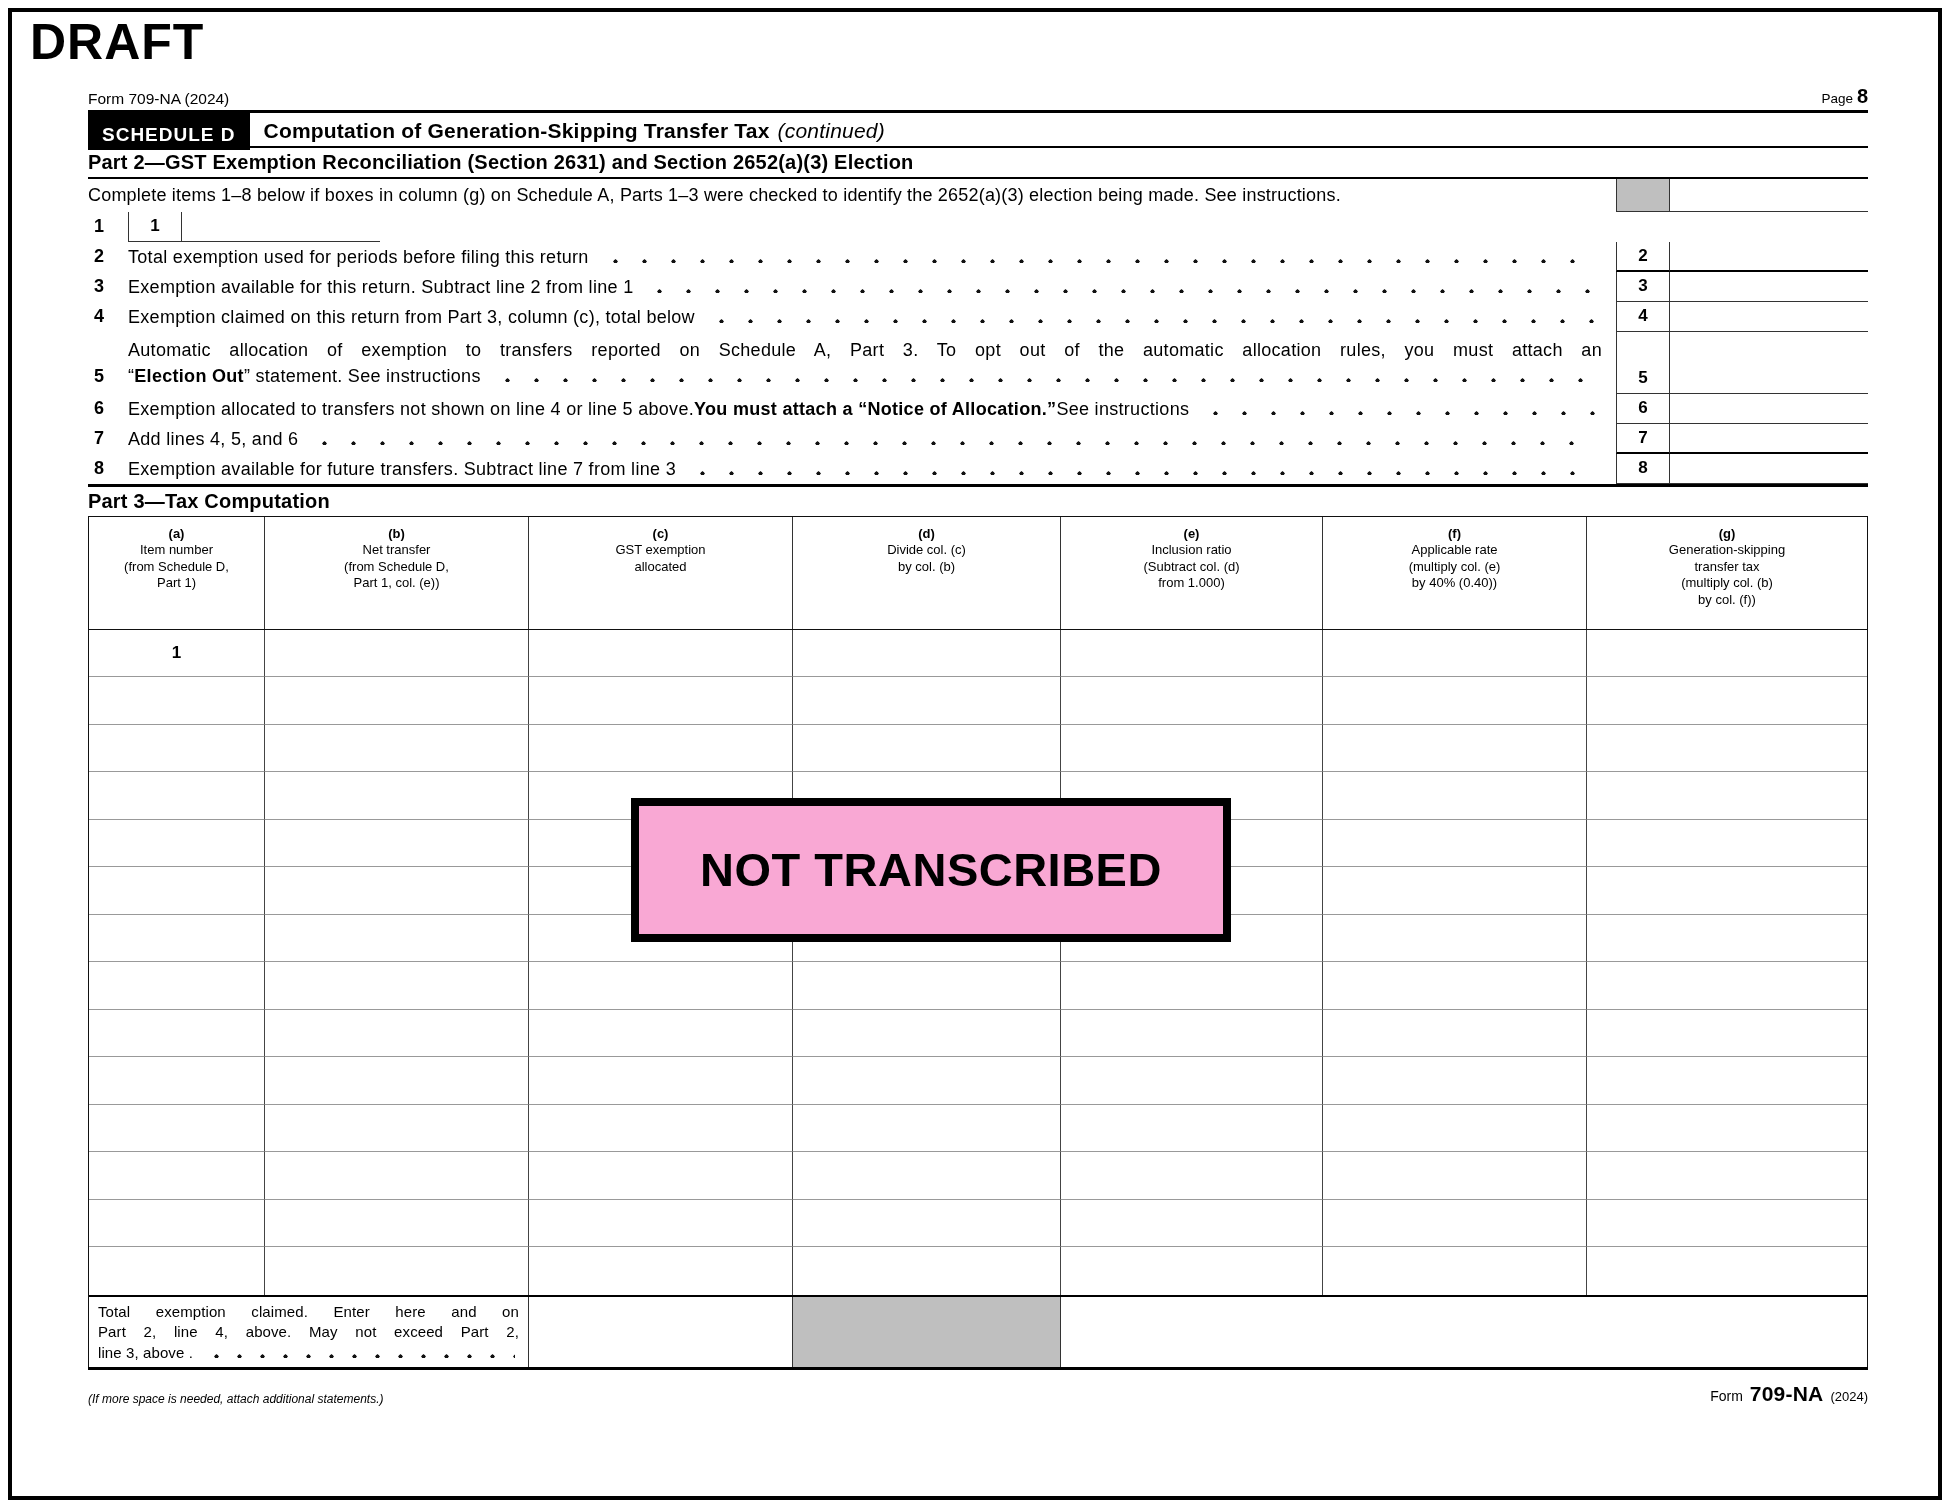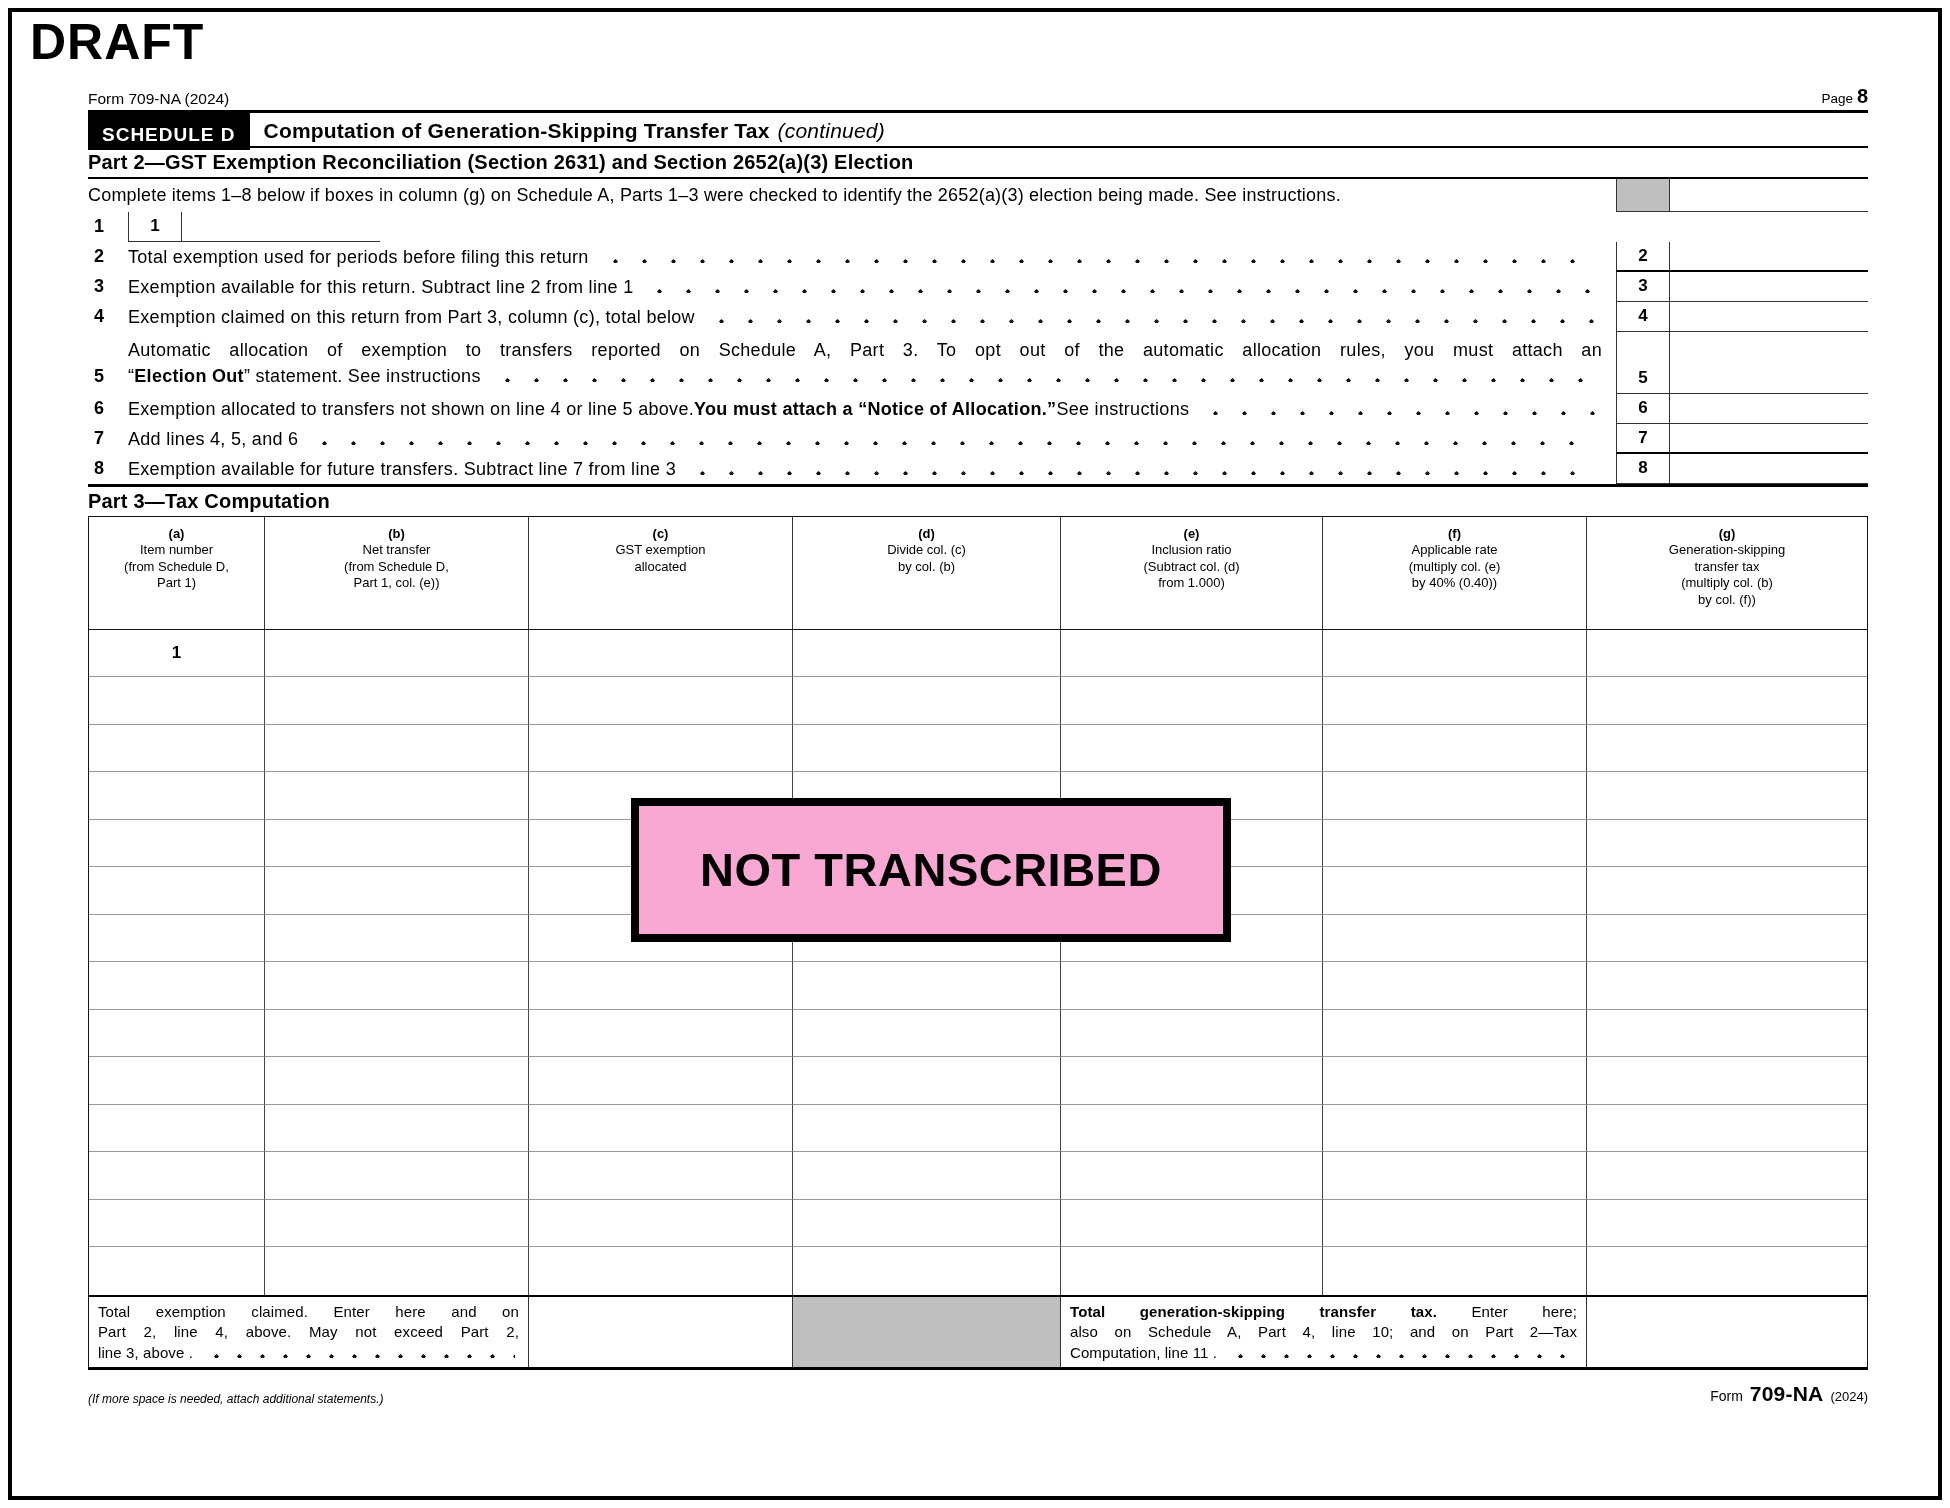--- a/index.html
+++ b/index.html
@@ -373,28 +373,20 @@
         <div class="tc text">
           <div class="tl"><span>Total exemption claimed. Enter here and on</span></div>
           <div class="tl"><span>Part 2, line 4, above. May not exceed Part 2,</span></div>
           <div class="tl last">
             <span>line 3, above .</span>
             <div class="dots small"></div>
           </div>
         </div>
         <div class="tc"></div>
         <div class="tc gray"></div>
-        <div class="tc text">
-          <div class="tl"><span class="b">Total generation-skipping transfer tax.</span><span> Enter here;</span></div>
-          <div class="tl"><span>also on Schedule A, Part 4, line 10; and on Part 2—Tax</span></div>
-          <div class="tl last">
-            <span>Computation, line 11 .</span>
-            <div class="dots small"></div>
-          </div>
-        </div>
         <div class="tc"></div>
       </div>
   </div>
   <div class="rule r-sep"></div>
 
   <div class="footer">
     <span class="foot-note">(If more space is needed, attach additional statements.)</span>
     <span class="foot-form"><span>Form</span><span class="fnum">709-NA</span><span class="fyr">(2024)</span></span>
   </div>
 

